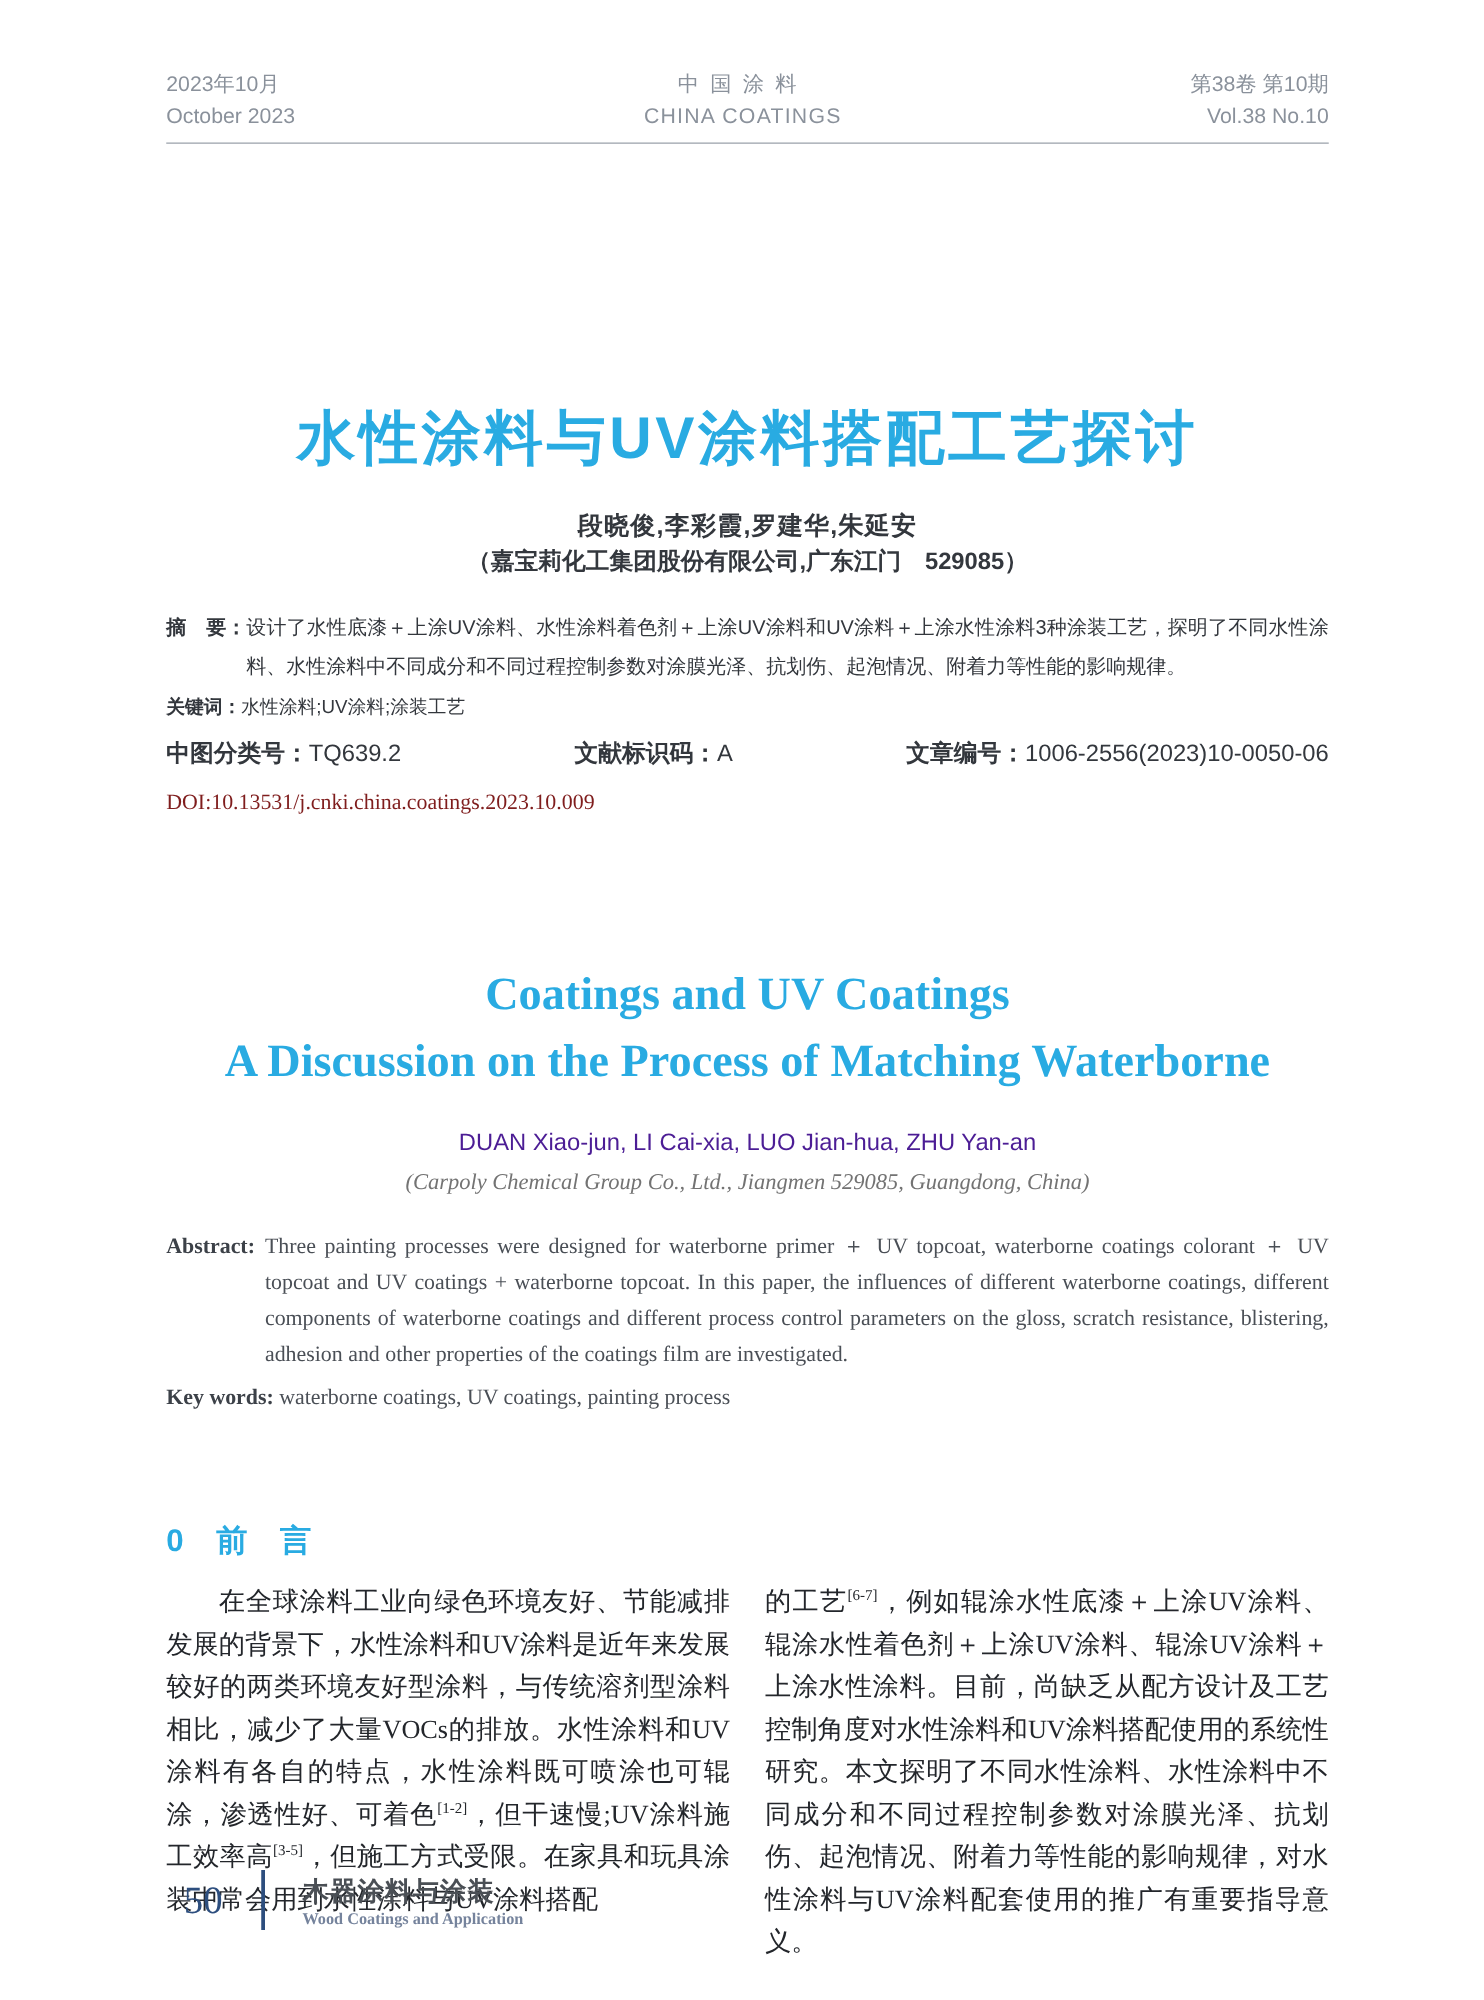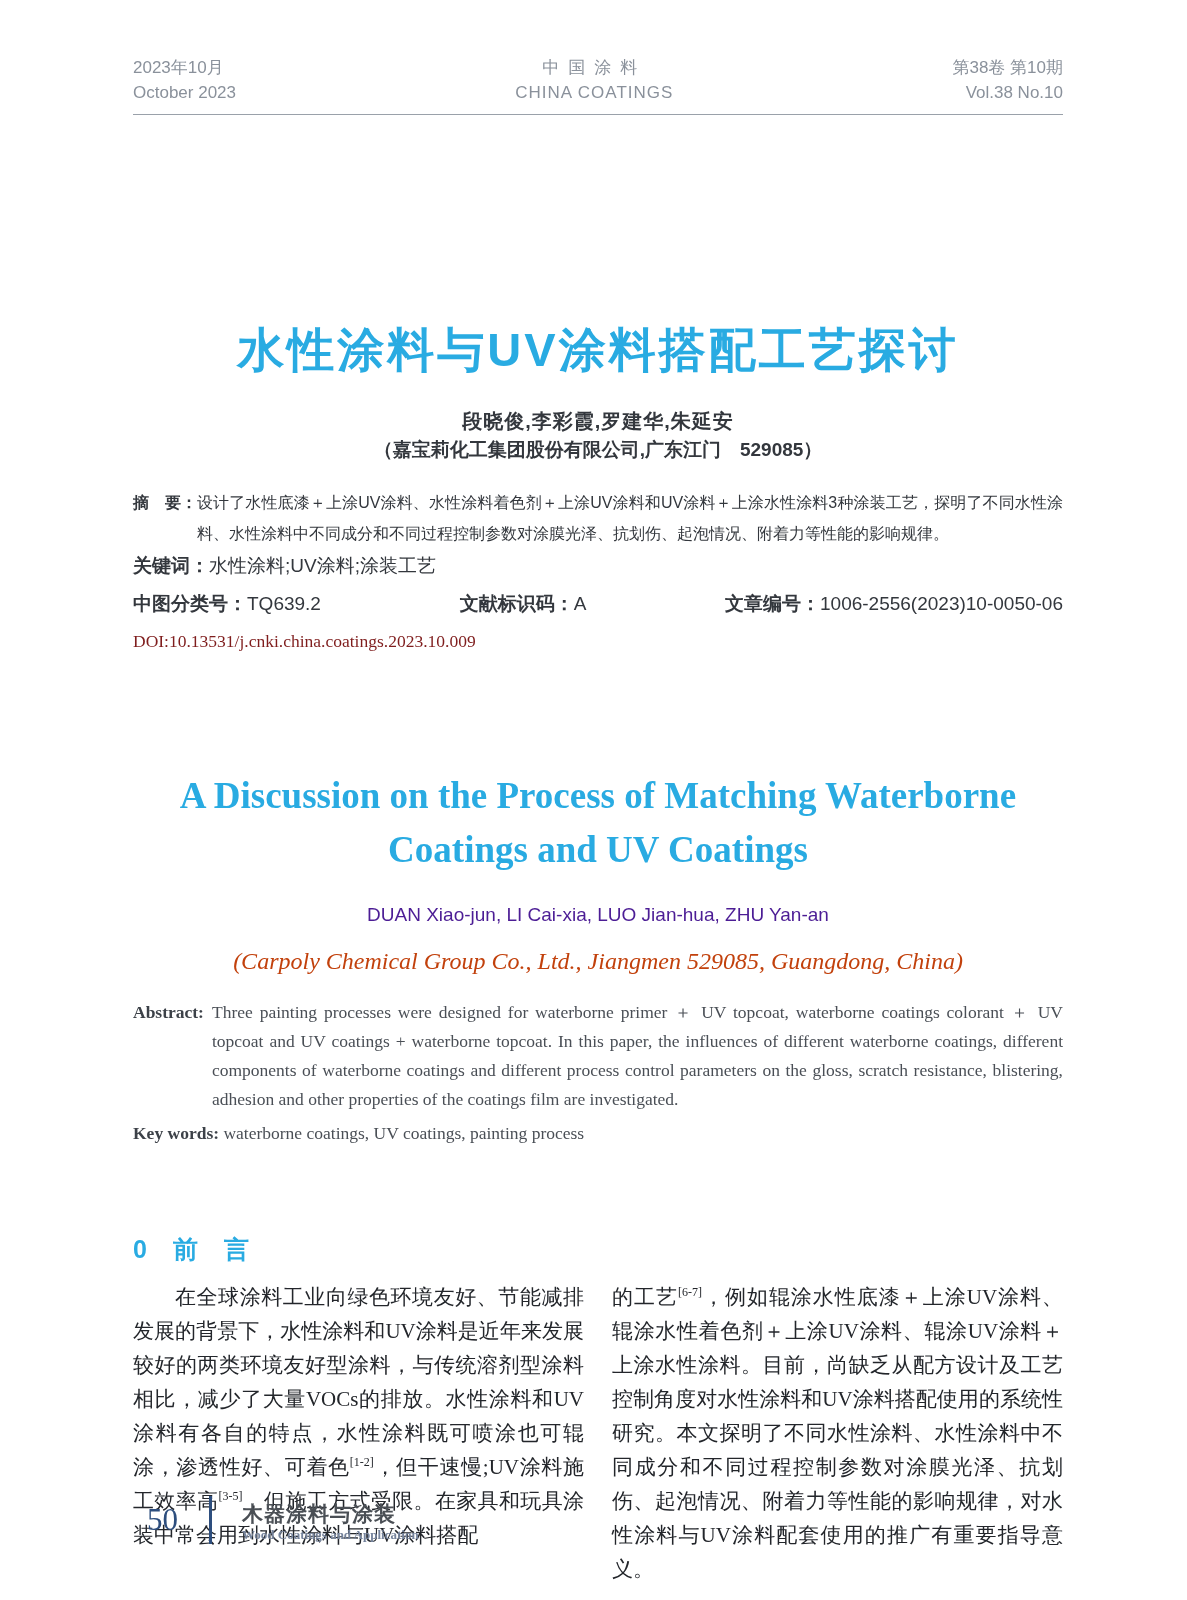--- a/index.html
+++ b/index.html
@@ -40,21 +40,21 @@
   .affiliation-cn{margin-top:5px;text-align:center;font-size:19px;font-weight:bold;color:#33373d;line-height:24px;}
 
   
   .abstract-cn{
     margin-top:25px;
     font-size:16px;line-height:31px;color:#33373d;
     display:flex;align-items:flex-start;
   }
   .abstract-cn .label{font-weight:bold;white-space:nowrap;flex:none;}
   .abstract-cn .text{text-align:justify;}
-  .keywords-cn{margin-top:1px;font-size:19px;line-height:31px;color:#33373d;}
+  .keywords-cn{margin-top:1px;font-size:15px;line-height:31px;color:#33373d;}
   .keywords-cn .label{font-weight:bold;}
 
   
   .meta-row{
     margin-top:9px;
     display:flex;justify-content:space-between;
     font-size:19px;line-height:28px;color:#33373d;
   }
   .meta-row .label{font-weight:bold;}
   .doi-line{
@@ -67,23 +67,23 @@
   .title-en{
     margin-top:116px;
     text-align:center;
     font-family:"Liberation Serif",serif;
     font-weight:bold;
     font-size:37px;line-height:54px;
     color:#29abe2;
   }
   .authors-en{margin-top:26px;text-align:center;font-size:19px;color:#4c1d95;line-height:24px;}
   .affiliation-en{
-    margin-top:22px;text-align:center;
+    margin-top:6px;text-align:center;
     font-family:"Liberation Serif",serif;font-style:italic;
-    font-size:24px;color:#c2410c;line-height:24px;
+    font-size:18px;color:#737373;line-height:24px;
   }
   .abstract-en{
     margin-top:25px;
     font-family:"Liberation Serif",serif;
     font-size:17.5px;line-height:29px;color:#4a4f56;
     display:flex;align-items:flex-start;justify-content:center;
   }
   .abstract-en .label{font-weight:bold;white-space:nowrap;flex:none;padding-right:8px;color:#3c4148;}
   .abstract-en .text{text-align:justify;}
   .keywords-en{
@@ -163,22 +163,22 @@
     </div>
 
     <div class="meta-row">
       <span><span class="label">中图分类号：</span><span>TQ639.2</span></span>
       <span><span class="label">文献标识码：</span><span>A</span></span>
       <span><span class="label">文章编号：</span><span>1006-2556(2023)10-0050-06</span></span>
     </div>
     <div class="doi-line">DOI:10.13531/j.cnki.china.coatings.2023.10.009</div>
 
     <div class="title-en">
+      <div>Coatings and UV Coatings</div>
       <div>A Discussion on the Process of Matching Waterborne</div>
-      <div>Coatings and UV Coatings</div>
     </div>
     <div class="authors-en">DUAN Xiao-jun, LI Cai-xia, LUO Jian-hua, ZHU Yan-an</div>
     <div class="affiliation-en">(Carpoly Chemical Group Co., Ltd., Jiangmen 529085, Guangdong, China)</div>
 
     <div class="abstract-en">
       <span class="label">Abstract:</span>
       <span class="text">Three painting processes were designed for waterborne primer ＋ UV topcoat, waterborne coatings colorant ＋ UV topcoat and UV coatings + waterborne topcoat. In this paper, the influences of different waterborne coatings, different components of waterborne coatings and different process control parameters on the gloss, scratch resistance, blistering, adhesion and other properties of the coatings film are investigated.</span>
     </div>
     <div class="keywords-en">
       <span class="label">Key words:</span>

